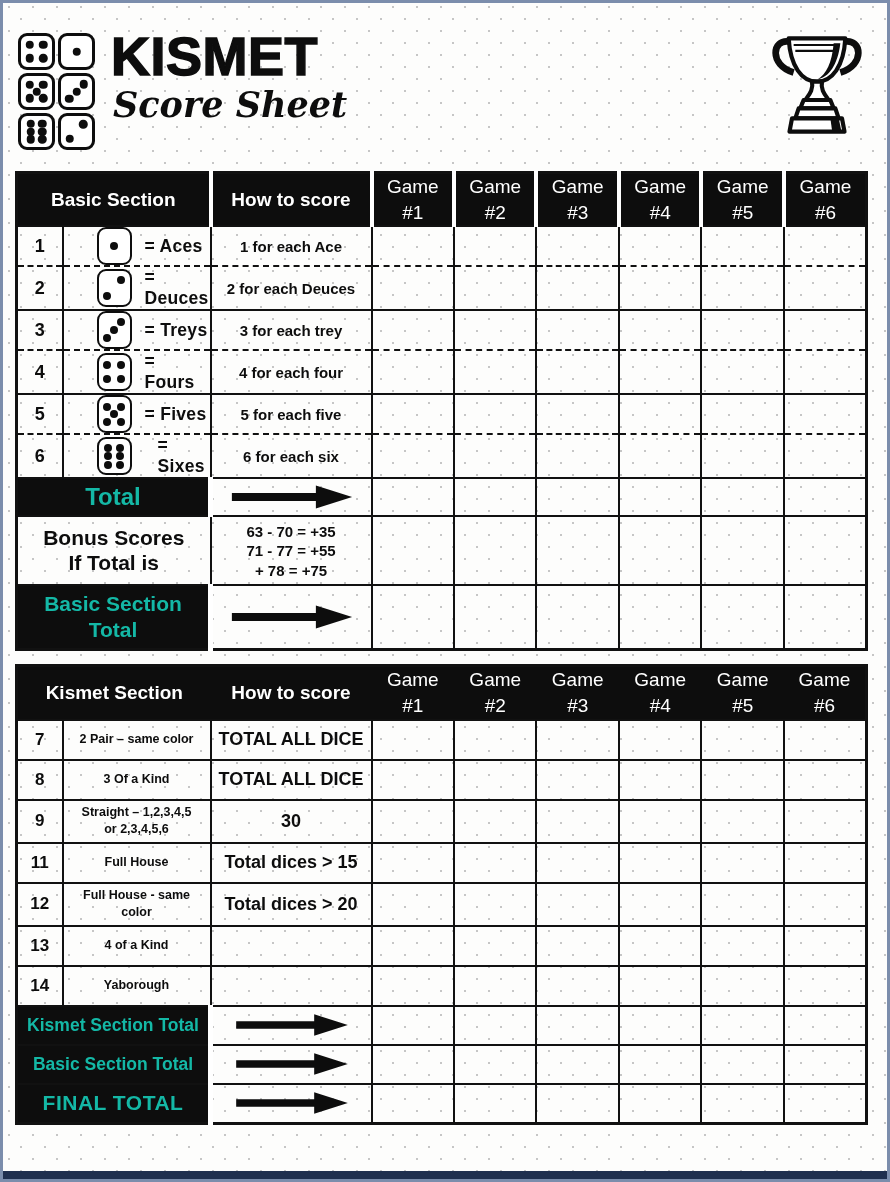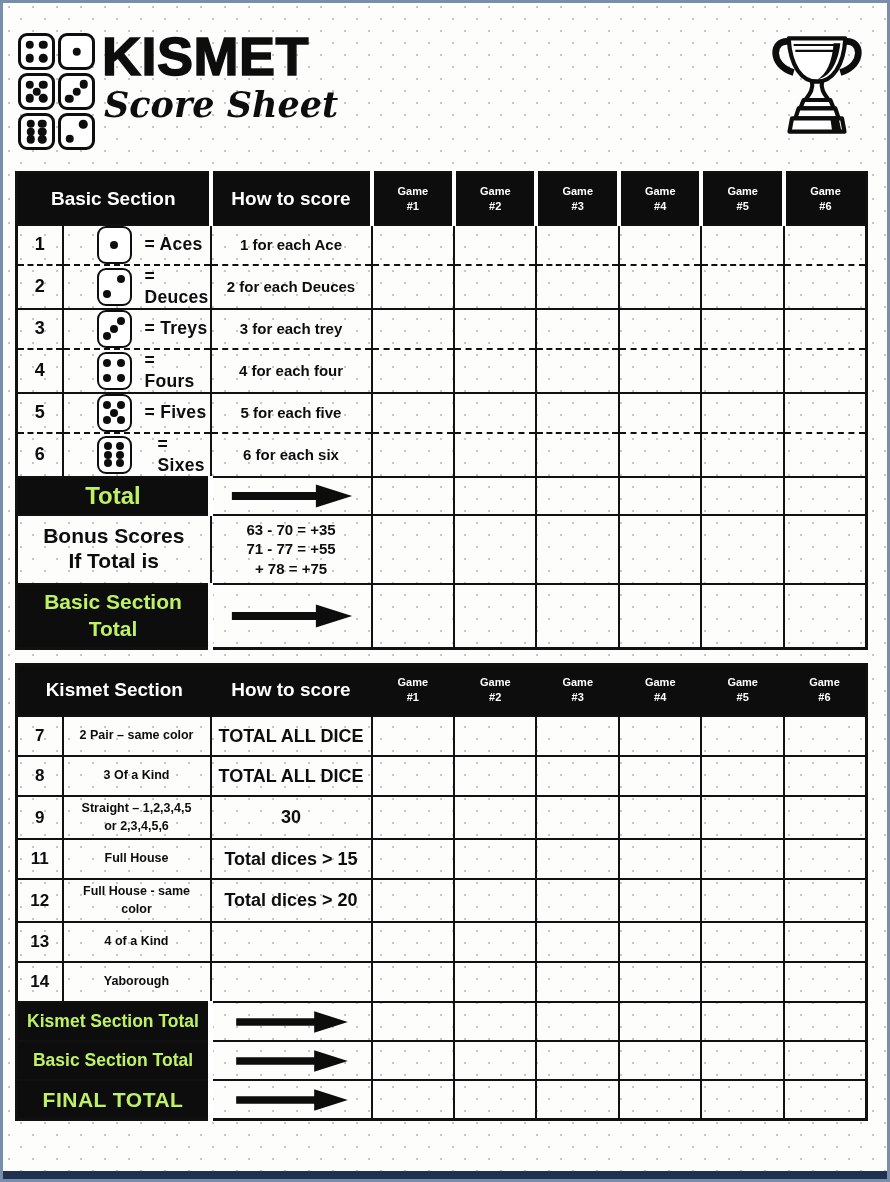--- a/index.html
+++ b/index.html
@@ -12,21 +12,21 @@
     background-image:
       radial-gradient(#c6c6c6 1.3px, rgba(0,0,0,0) 1.4px),
       radial-gradient(#c6c6c6 1.3px, rgba(0,0,0,0) 1.4px);
     background-size:24px 24px;
     background-position:6px 4px,18px 16px;
   }
   .bottom-bar{position:absolute;left:0;right:0;bottom:0;height:8px;background:#20304f;}
 
   
   .header{display:flex;justify-content:space-between;align-items:flex-start;padding:26px 20px 0 15px;height:128px;}
-  .brand{display:flex;gap:7px;}
+  .brand{display:flex;gap:16px;}
   .dice-grid{display:grid;grid-template-columns:repeat(2,37px);grid-auto-rows:37px;gap:3px;margin-top:4px;}
   .die{position:relative;background:#fff;border:3px solid #0d0d0d;border-radius:9px;box-sizing:border-box;display:inline-block;}
   .die-lg{width:37px;height:37px;}
   .die-sm{width:35px;height:38px;border-width:2.5px;flex:none;}
   .pip{position:absolute;width:8.5px;height:8.5px;border-radius:50%;background:#0d0d0d;transform:translate(-50%,-50%);}
   .die-sm .pip{width:8px;height:8px;}
   .titles{display:flex;flex-direction:column;}
   .app-title{margin:0;font-size:54px;line-height:1.0;font-weight:bold;letter-spacing:0.5px;-webkit-text-stroke:1.5px #0d0d0d;}
   .script{font-family:"DejaVu Serif",serif;font-style:italic;font-weight:bold;}
   .subtitle{font-size:35px;line-height:1.0;margin-top:4px;margin-left:2px;}
@@ -38,36 +38,36 @@
   
   table{border-collapse:collapse;table-layout:fixed;width:853px;margin-left:12px;
         border:3px solid #111;}
   #basic-table{margin-top:14px;}
   #kismet-table{margin-top:13px;}
   tr{border-bottom:2px solid #111;}
   th,td{border-left:2px solid #111;border-right:2px solid #111;padding:0;text-align:center;vertical-align:middle;overflow:hidden;}
   thead th{background:#0d0d0d;color:#fff;border-left:none;border-right:none;}
   thead tr{height:52px;}
   .sec-hdr{font-size:19px;font-weight:bold;}
-  .game-hdr{font-size:11px;font-weight:bold;line-height:1.35;}
+  .game-hdr{font-size:19px;font-weight:normal;line-height:1.35;}
   .pre{white-space:pre-line;}
   
   #basic-table thead th{border-left:4px solid #fff;border-right:4px solid #fff;}
   #basic-table thead th:first-child{border-left:none;}
   #basic-table thead th:last-child{border-right:none;}
 
   tr.dash{border-bottom-style:dashed;}
   .r40{height:40px;} .r42{height:43px;} .r38{height:38px;} .r36{height:36px;}
   .num{font-size:18px;font-weight:bold;}
   .lblcell{text-align:left;}
   .lbl-flex{display:flex;align-items:center;gap:13px;padding-left:7px;margin-left:26px;}
   .lbl-txt{font-weight:bold;font-size:17.5px;letter-spacing:0.3px;}
   .how1{font-weight:bold;font-size:15px;}
 
-  .black-cell{background:#0d0d0d;color:#bef264;font-weight:bold;border-right:5px solid #fff;}
+  .black-cell{background:#0d0d0d;color:#14b8a6;font-weight:bold;border-right:5px solid #fff;}
   .total-lbl{font-size:24px;}
   .bonus-lbl{font-weight:bold;font-size:21px;line-height:1.18;height:67px;}
   .bonus-vals{font-weight:bold;font-size:15px;line-height:1.3;}
   .bst-lbl{font-size:21px;line-height:1.25;height:62px;}
 
   .k-num{font-size:17px;font-weight:bold;}
   .k-lbl{font-weight:bold;font-size:12.5px;line-height:1.4;}
   .k-how{font-weight:bold;font-size:18px;}
   .kt-lbl{font-size:17.5px;height:37px;}
   .final-lbl{font-size:21px;letter-spacing:0.5px;}

